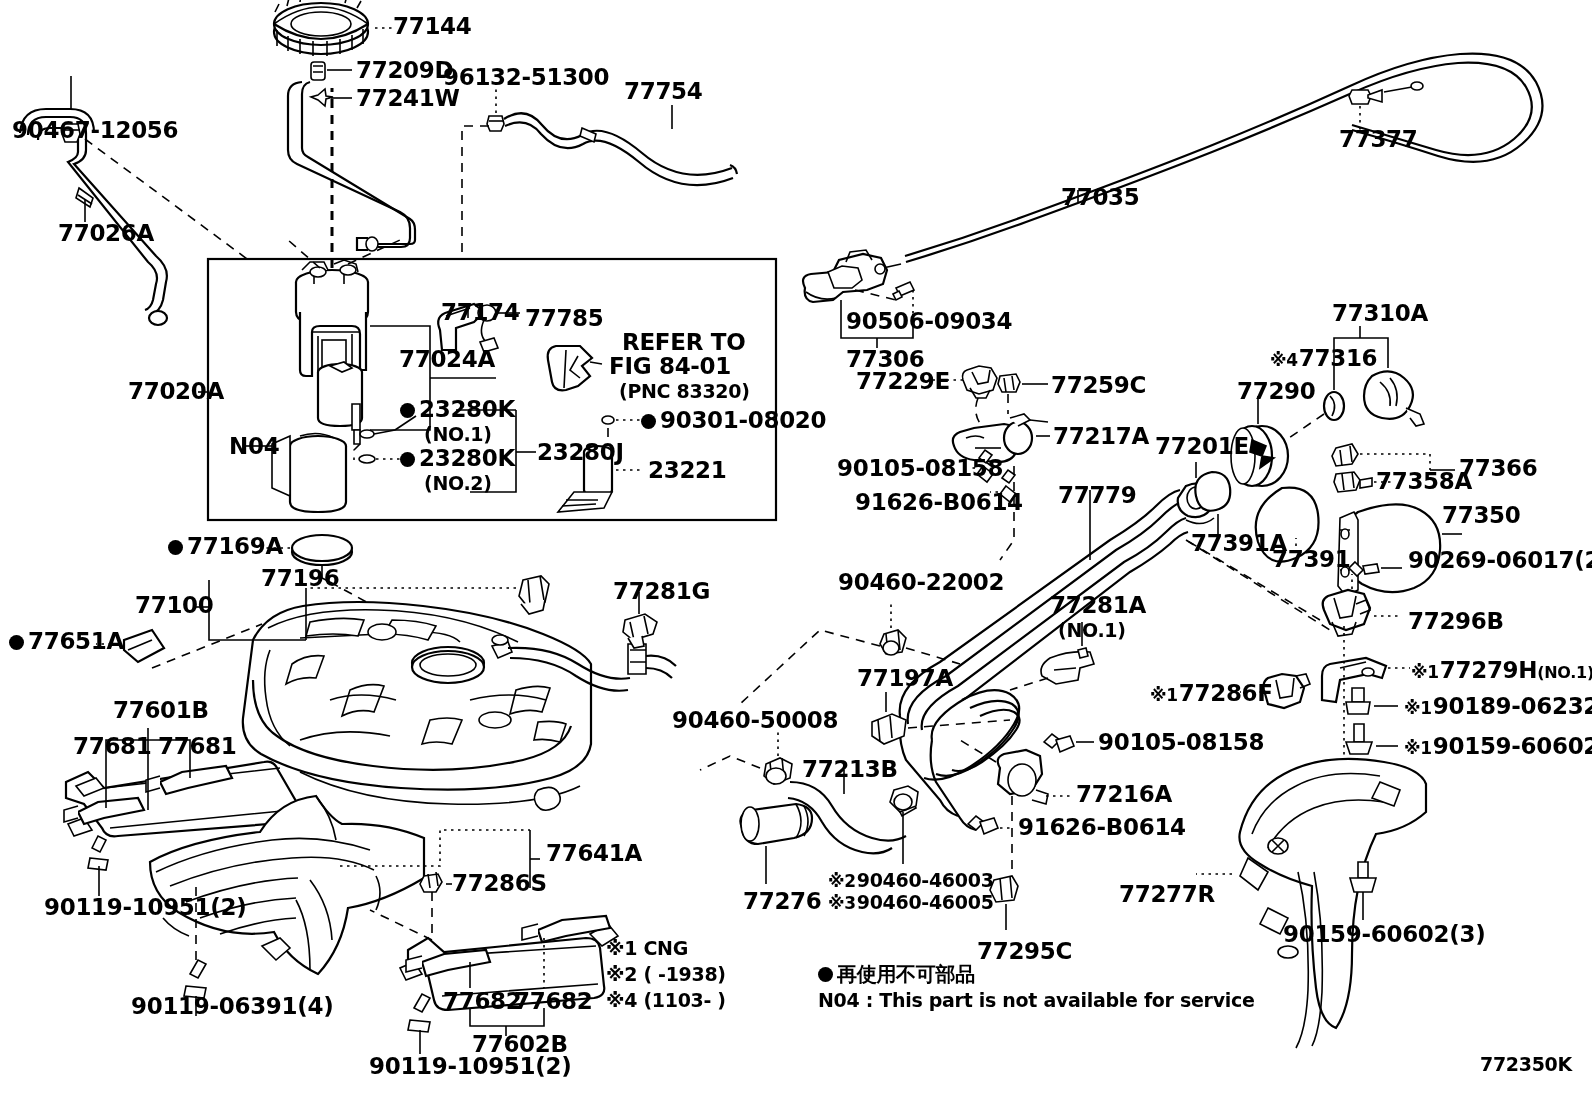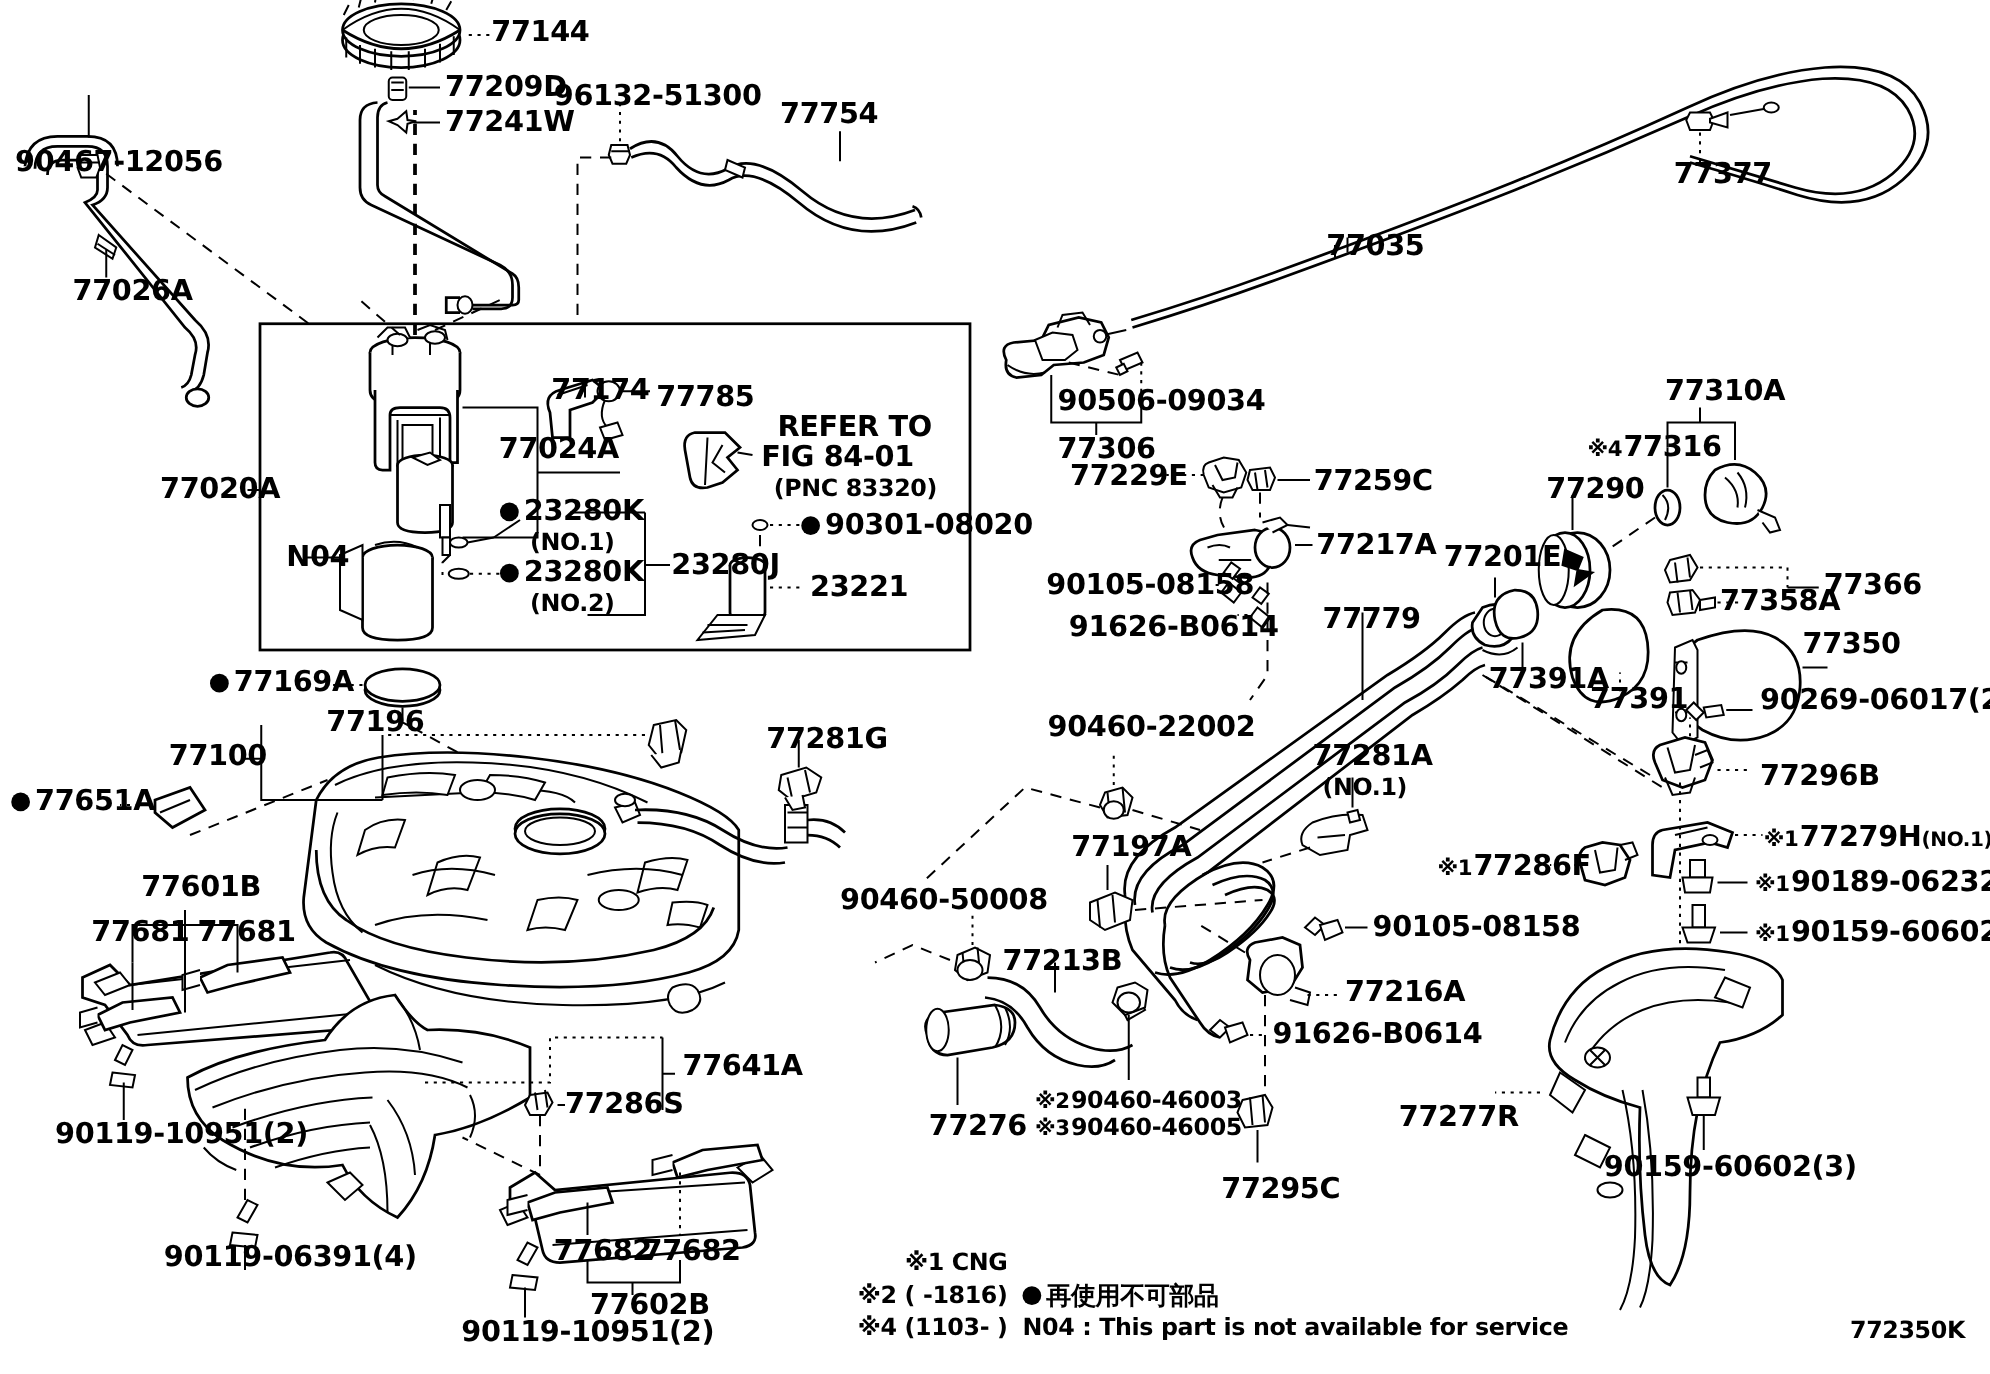--- a/index.html
+++ b/index.html
@@ -22,21 +22,21 @@
   .nolabel{font-size:16px;font-weight:700;}
   svg{position:absolute;left:0;top:0;}
   .ln{stroke:#000;fill:none;}
   .lw1{stroke-width:1.6;}
   .lw2{stroke-width:2.2;}
   .lw3{stroke-width:3;}
   .dash{stroke-dasharray:9 7;}
   .dot2{stroke-dasharray:2.5 4.5;}
   .fill-k{fill:#000;}
   .fill-w{fill:#fff;}
-  #legend{position:absolute;left:606px;top:997px;text-align:right;}
+  #legend{position:absolute;left:606px;top:935px;}
   #legend .row{display:flex;align-items:center;height:26px;}
   #legend .left{width:200px;}
   .jp{font-family:"DejaVu Sans","Liberation Sans",sans-serif;font-size:20px;font-weight:700;}
 </style>
 </head>
 <body>
 
 <div id="sheet">
 
   <svg width="1592" height="1099" viewBox="0 0 1592 1099">
@@ -711,21 +711,21 @@
   <div class="lbl" style="left:1119px;top:883px;">77277R</div>
   <div class="lbl" style="left:1283px;top:923px;">90159-60602(3)</div>
 
   <div id="legend">
     <div class="row">
       <div class="left lbl sm" style="position:static;">※1 CNG</div>
       <div style="width:12px;"></div>
       <div class="lbl" style="position:static;"></div>
     </div>
     <div class="row">
-      <div class="left lbl sm" style="position:static;">※2 (   -1816)</div>
+      <div class="left lbl sm" style="position:static;">※2 (   -1938)</div>
       <div style="width:12px;"></div>
       <div class="lbl jp" style="position:static;">
         <span class="dot"></span><span>再使用不可部品</span>
       </div>
     </div>
     <div class="row">
       <div class="left lbl sm" style="position:static;">※4 (1103-   )</div>
       <div style="width:12px;"></div>
       <div class="lbl sm" style="position:static;font-weight:700;">N04 : This part is not available for service</div>
     </div>

